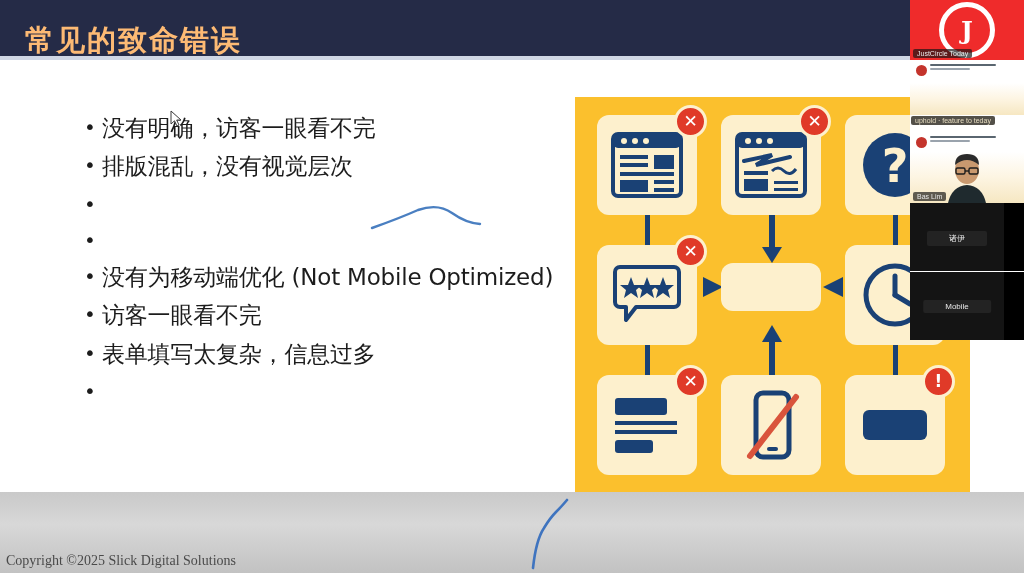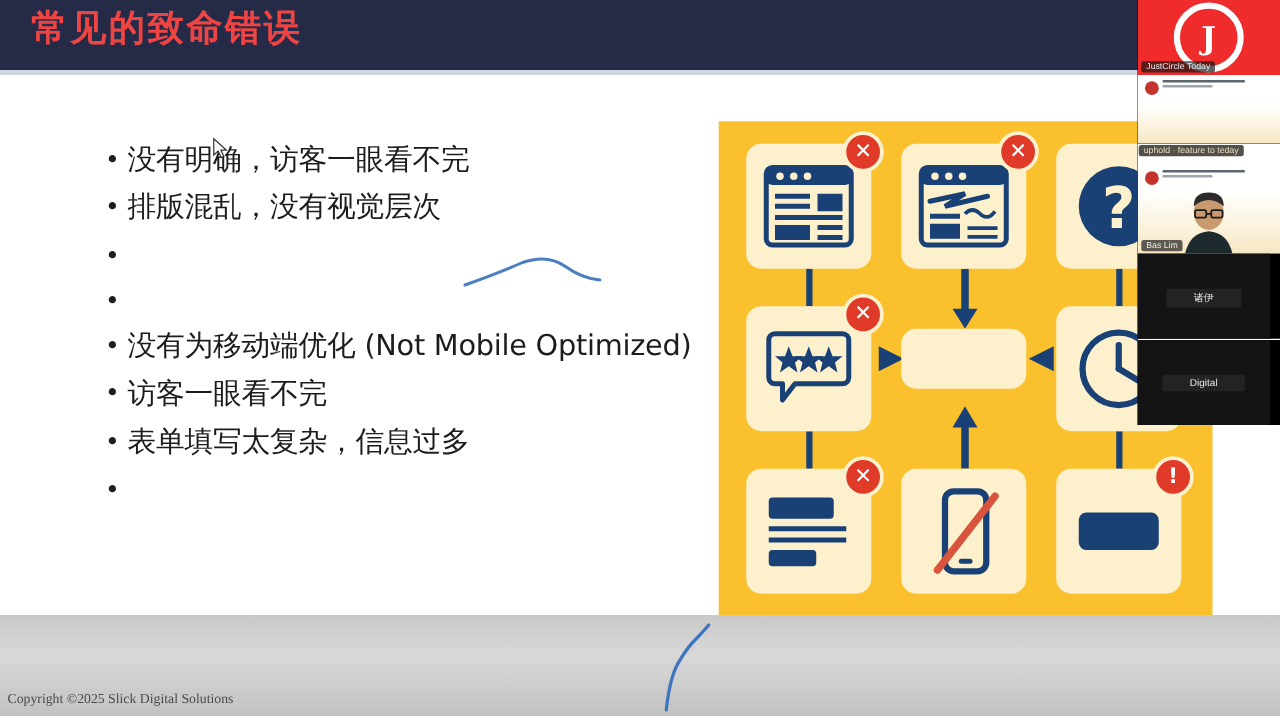--- a/index.html
+++ b/index.html
@@ -9,22 +9,22 @@
     background:#ffffff;position:relative;
   }
   #slide{position:absolute;inset:0;background:#ffffff;}
 
   
   .title-banner{
     position:absolute;left:0;top:0;width:1024px;height:56px;
     background:#252b47;
   }
   .title-text{
-    position:absolute;left:25px;top:3px;
-    font-size:29px;font-weight:bold;color:#ef4444;
+    position:absolute;left:25px;top:21px;
+    font-size:29px;font-weight:bold;color:#fdba74;
     letter-spacing:2px;
     font-family:"DejaVu Sans","Liberation Sans",sans-serif;
     white-space:nowrap;
   }
   .title-underline{
     position:absolute;left:0;top:56px;width:1024px;height:4px;
     background:#cfd6e4;
   }
 
   
@@ -129,31 +129,31 @@
   }
   .slide-share .sstxt i{
     display:block;background:#9aa3ad;height:2px;margin-bottom:2px;border-radius:1px;
   }
   .slide-share .sstxt i:nth-child(1){width:66px;background:#5a6670;}
   .slide-share .sstxt i:nth-child(2){width:40px;}
   .person{
     position:absolute;left:50%;bottom:0;transform:translateX(-50%);
     width:46px;height:52px;
   }
-  .dark-tile{background:#141414;position:relative;width:106px;}
+  .dark-tile{background:#141414;position:relative;width:94px;}
   .tile-sep{width:114px;height:1px;background:#ffffff;}
 
   
   .footer-strip{
     position:absolute;left:0;top:492px;width:1024px;height:81px;
     background:linear-gradient(180deg,#c9c9c9 0%,#d8d8d8 40%,#c2c2c2 100%);
   }
   .copyright{
     position:absolute;left:6px;top:553px;
-    font-size:11px;color:#4a4a4a;
+    font-size:14px;color:#4a4a4a;
     font-family:"Liberation Serif","DejaVu Serif",serif;
     white-space:nowrap;
   }
 </style>
 </head>
 <body>
 
 <div id="slide">
 
   <div class="title-banner">
@@ -371,18 +371,18 @@
         <path d="M4 52 q4 -17 19 -18 q15 1 19 18z" fill="#1f2a2e"></path>
       </svg>
       <div class="vtile-name">Bas Lim</div>
     </div>
 
     <div class="dark-tile" style="height:68px;">
       <div class="vtile-name center">诸伊</div>
     </div>
     <div class="tile-sep"></div>
     <div class="dark-tile" style="height:68px;">
-      <div class="vtile-name center">Digital</div>
+      <div class="vtile-name center">Mobile</div>
     </div>
 
   </div>
 
 </div>
 
 </body></html>

